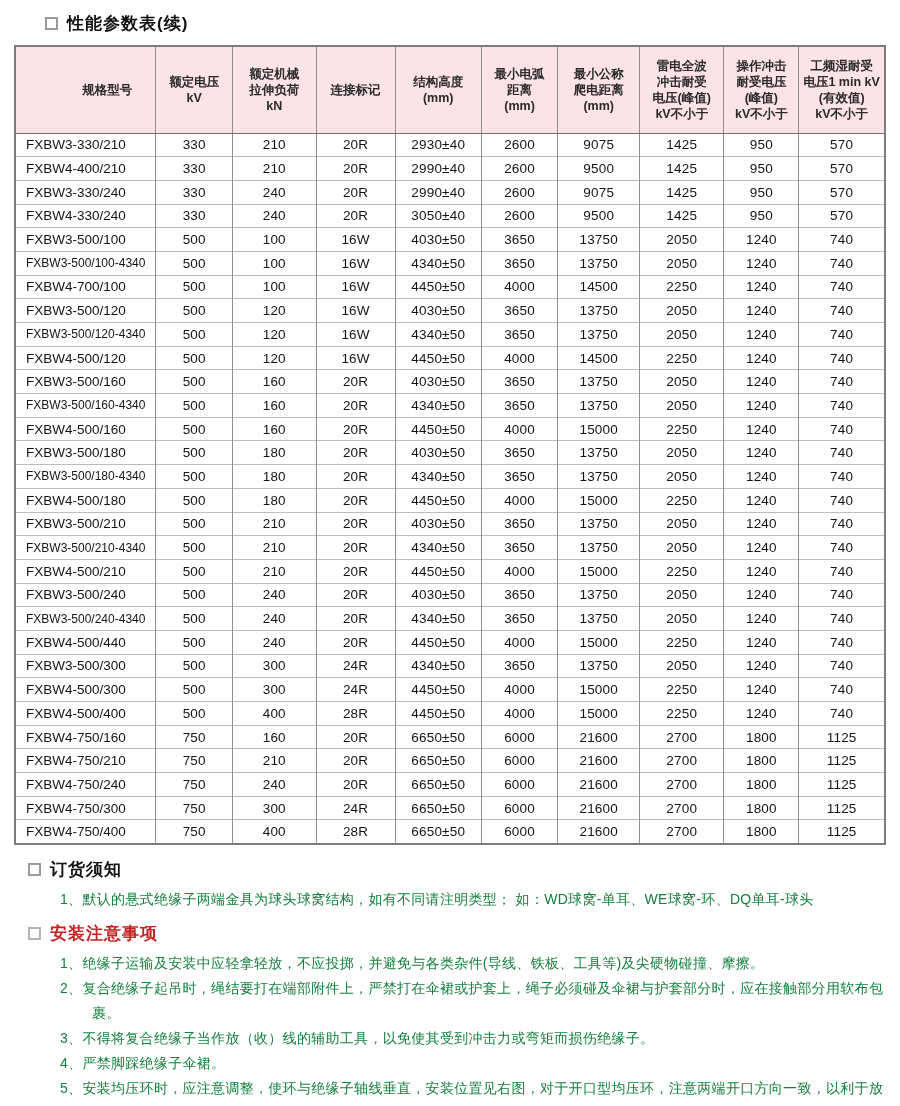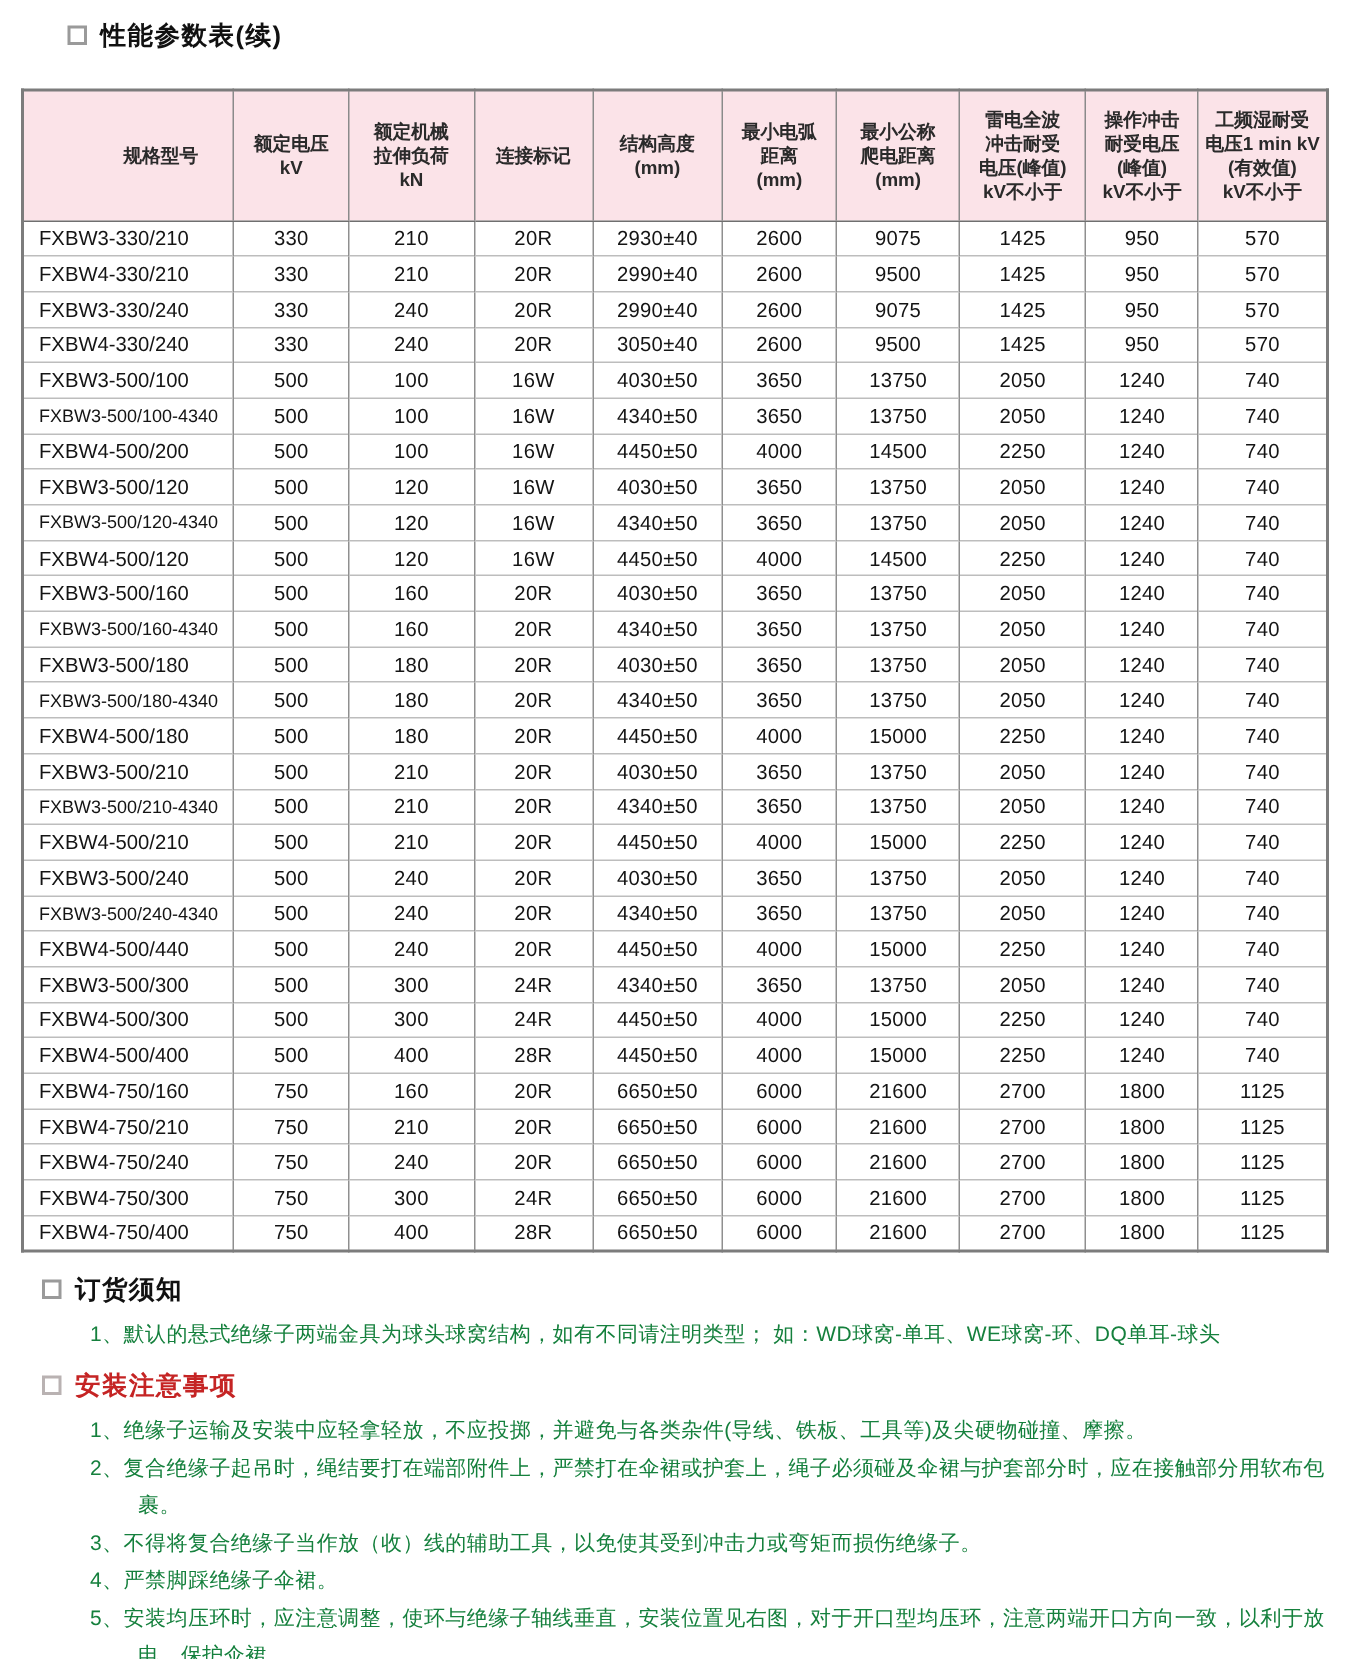--- a/index.html
+++ b/index.html
@@ -12,21 +12,21 @@
   }
   .page { padding: 8px 14px 0 14px; }
 
   
   .sec-head { display: flex; align-items: center; gap: 9px; }
   .sq {
     width: 13px; height: 13px; flex: 0 0 13px;
     border: 2px solid #9a9a9a; background: #fff;
   }
   .sec-title { font-size: 17px; font-weight: bold; letter-spacing: 1px; color: #111; }
-  .title-row { margin: 4px 0 24px 16px; padding-left: 15px; }
+  .title-row { margin: 4px 0 10px 16px; padding-left: 15px; }
 
   
   table.params {
     width: 872px;
     border-collapse: collapse;
     table-layout: fixed;
     border: 2px solid #7c7c7c;
   }
   table.params th {
     background: #fbe3e8;
@@ -126,21 +126,21 @@
           <td>210</td>
           <td>20R</td>
           <td>2930±40</td>
           <td>2600</td>
           <td>9075</td>
           <td>1425</td>
           <td>950</td>
           <td>570</td>
         </tr>
         <tr>
-          <td class="name">FXBW4-330/210</td>
+          <td class="name">FXBW4-400/210</td>
           <td>330</td>
           <td>210</td>
           <td>20R</td>
           <td>2990±40</td>
           <td>2600</td>
           <td>9500</td>
           <td>1425</td>
           <td>950</td>
           <td>570</td>
         </tr>
@@ -186,21 +186,21 @@
           <td>100</td>
           <td>16W</td>
           <td>4340±50</td>
           <td>3650</td>
           <td>13750</td>
           <td>2050</td>
           <td>1240</td>
           <td>740</td>
         </tr>
         <tr>
-          <td class="name">FXBW4-500/200</td>
+          <td class="name">FXBW4-700/100</td>
           <td>500</td>
           <td>100</td>
           <td>16W</td>
           <td>4450±50</td>
           <td>4000</td>
           <td>14500</td>
           <td>2250</td>
           <td>1240</td>
           <td>740</td>
         </tr>
@@ -254,20 +254,32 @@
         </tr>
         <tr>
           <td class="name small">FXBW3-500/160-4340</td>
           <td>500</td>
           <td>160</td>
           <td>20R</td>
           <td>4340±50</td>
           <td>3650</td>
           <td>13750</td>
           <td>2050</td>
+          <td>1240</td>
+          <td>740</td>
+        </tr>
+        <tr>
+          <td class="name">FXBW4-500/160</td>
+          <td>500</td>
+          <td>160</td>
+          <td>20R</td>
+          <td>4450±50</td>
+          <td>4000</td>
+          <td>15000</td>
+          <td>2250</td>
           <td>1240</td>
           <td>740</td>
         </tr>
         <tr>
           <td class="name">FXBW3-500/180</td>
           <td>500</td>
           <td>180</td>
           <td>20R</td>
           <td>4030±50</td>
           <td>3650</td>

